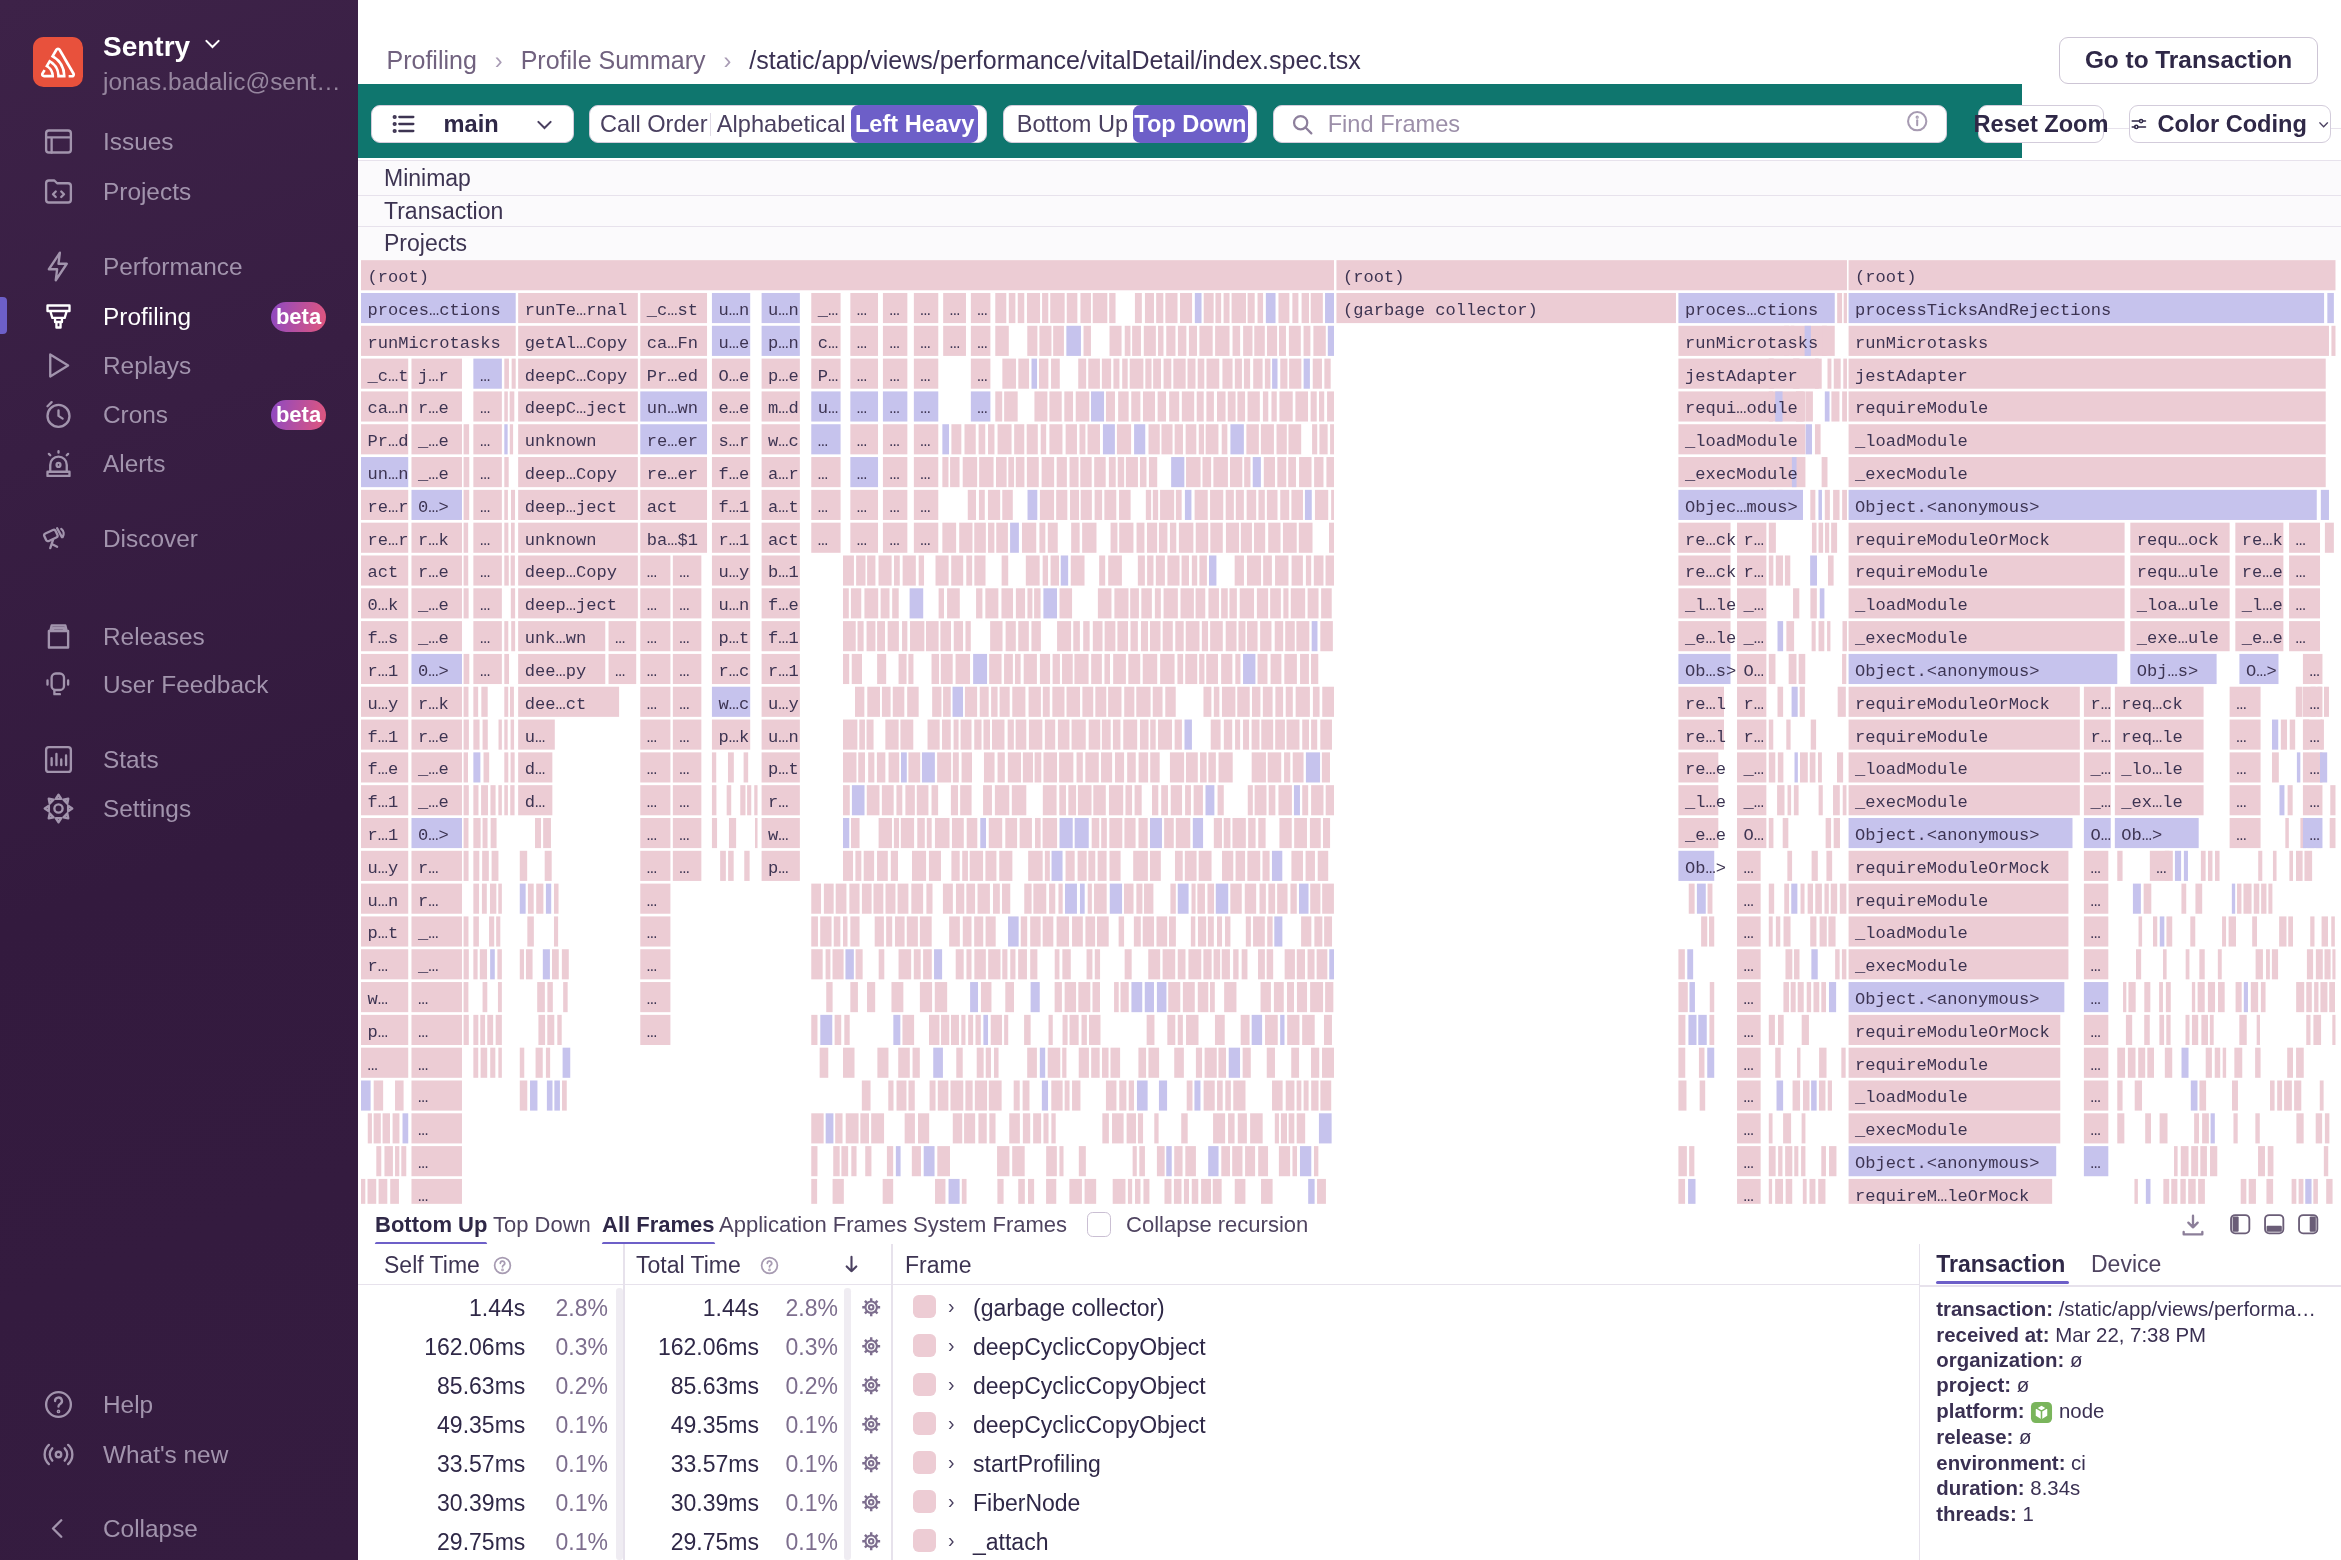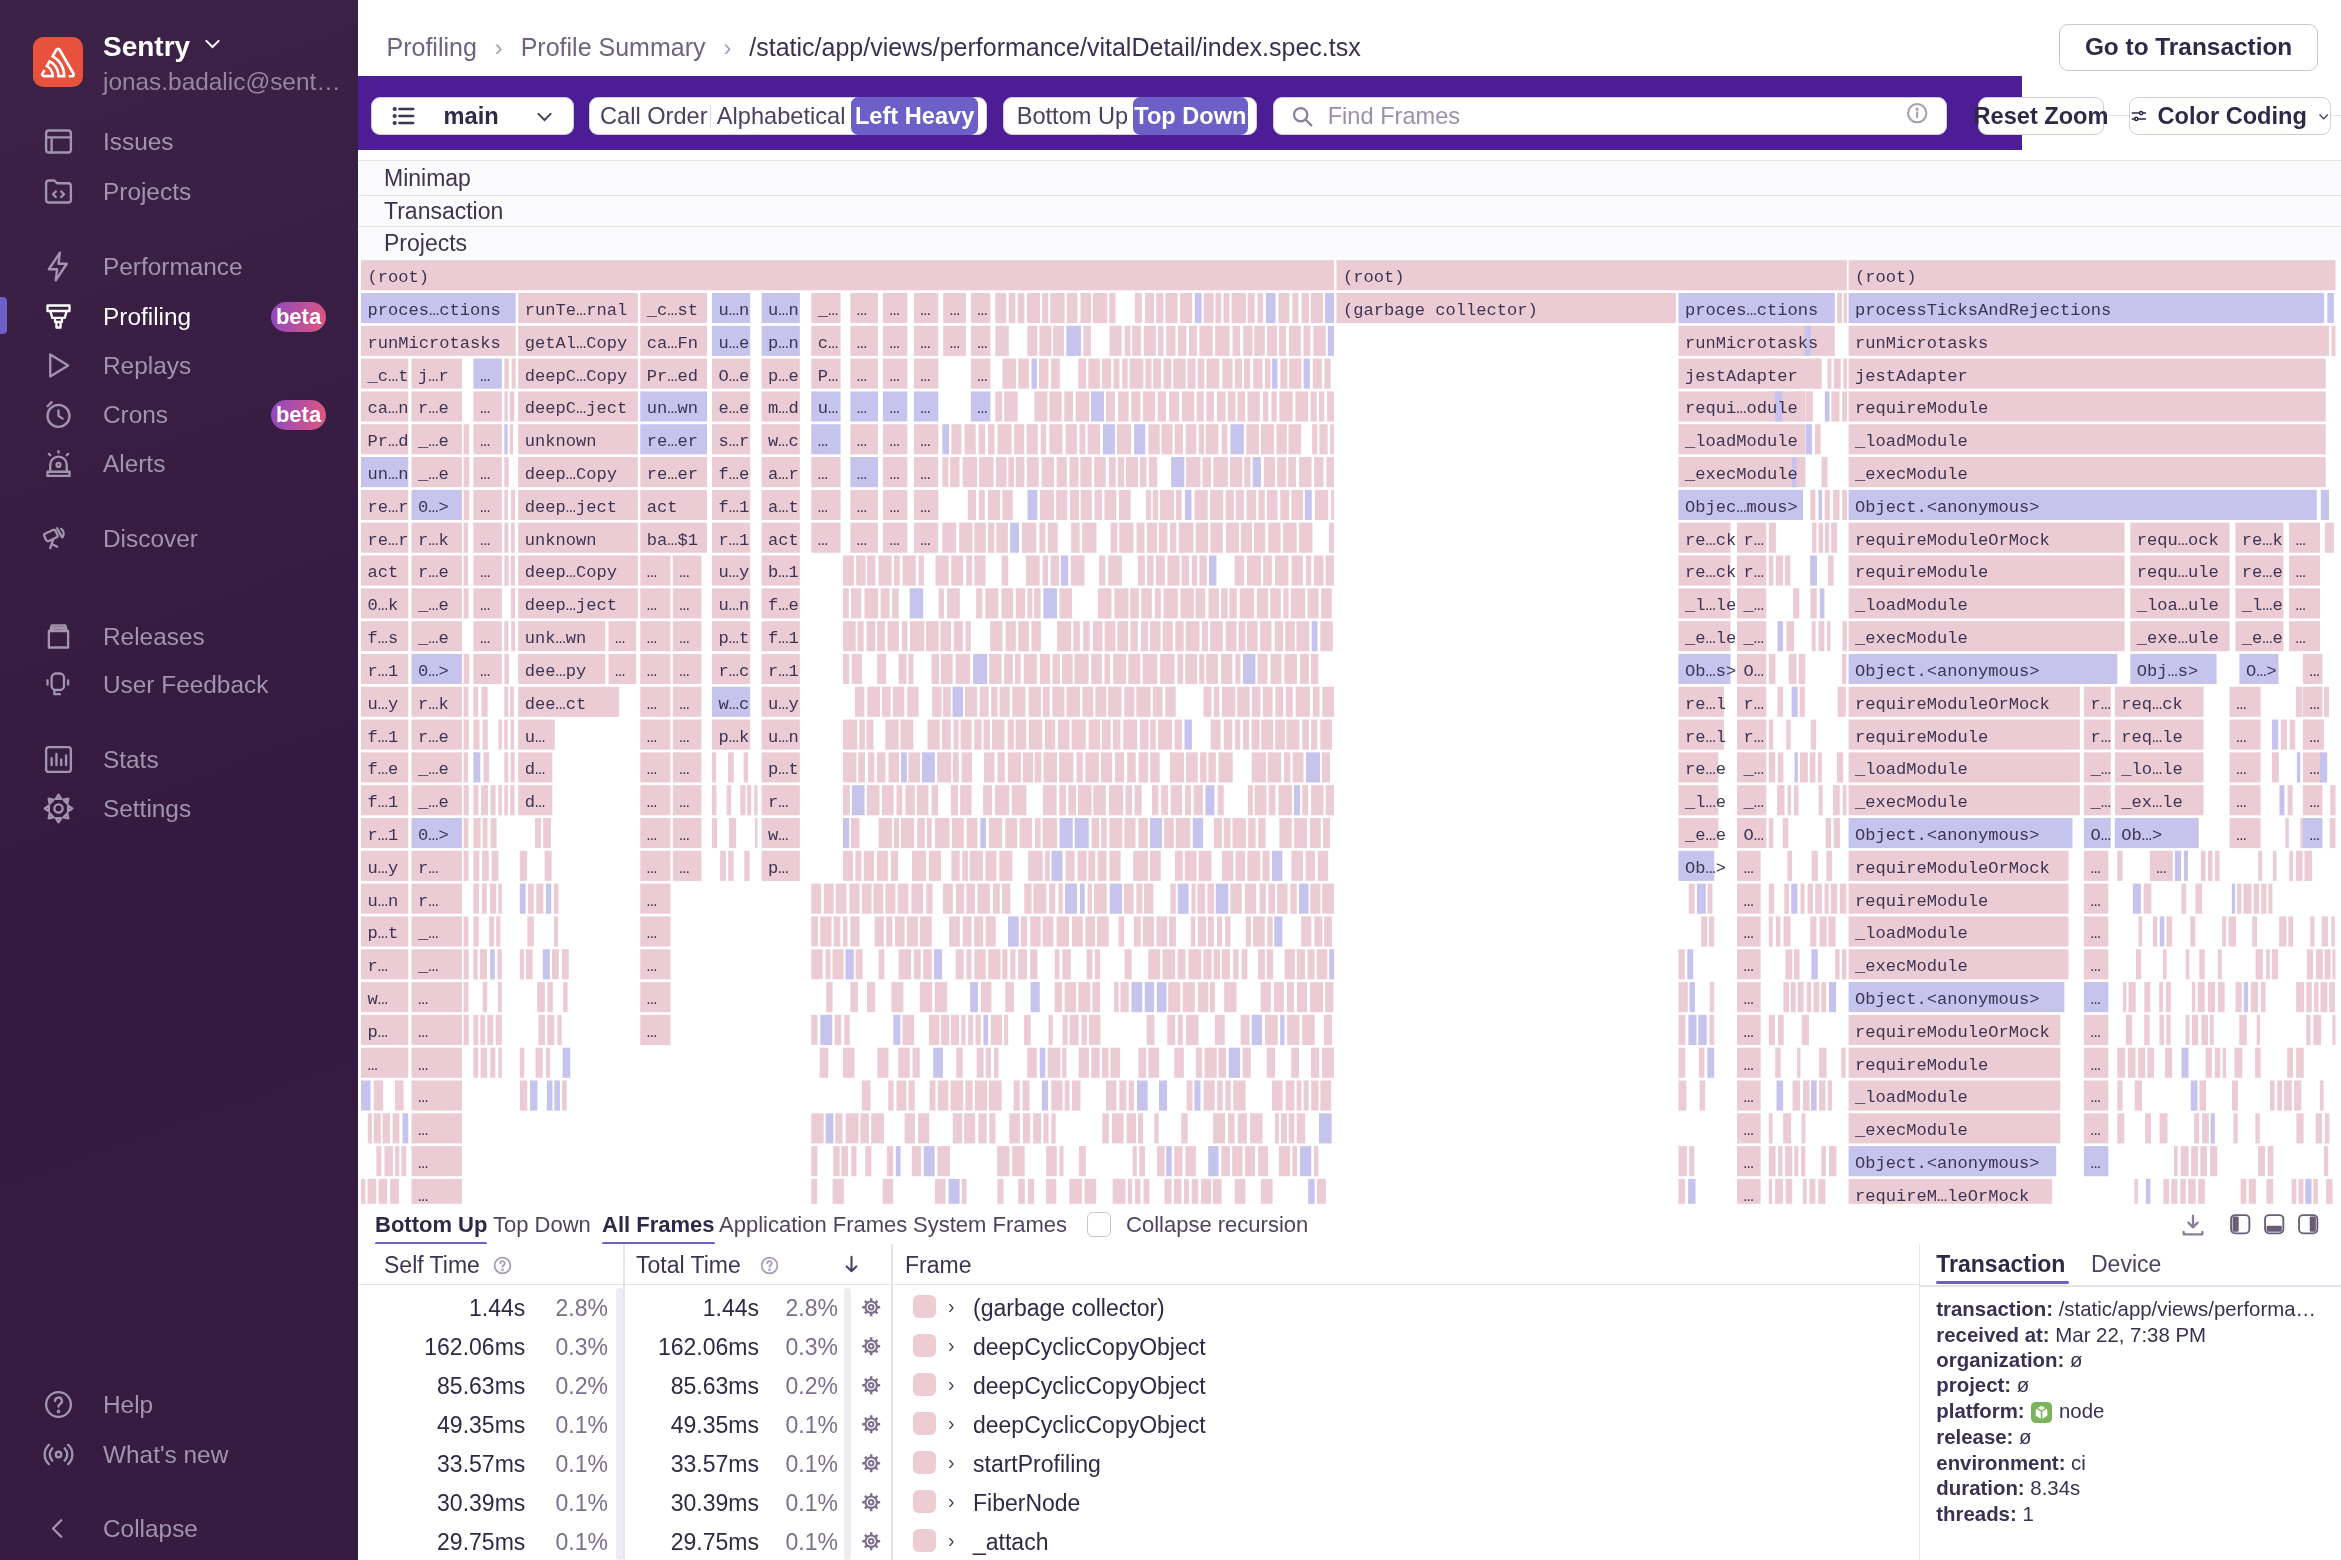--- a/index.html
+++ b/index.html
@@ -14,28 +14,28 @@
 .email{position:absolute;left:103px;top:68px;color:#96869f;font-size:24.4px;white-space:nowrap}
 .nav{position:absolute;left:0;width:358px;height:49px;display:flex;align-items:center;font-size:24.4px;color:#a294ad}
 .nav .nico{position:absolute;left:42px}
 .nav .nlbl{position:absolute;left:103px}
 .nav.active{color:#fff}
 .beta{position:absolute;left:271px;top:9.8px;width:55px;height:30px;border-radius:15.5px;
   background:linear-gradient(100deg,#8d49c3,#e1567c);color:#fff;font-size:22px;font-weight:700;
   display:flex;align-items:center;justify-content:center}
 .actbar{position:absolute;left:0;top:297px;width:7.3px;height:37px;background:#6d5fc8;border-radius:0 4.1px 4.1px 0}
 
-#head{position:absolute;left:358px;top:4px;width:1984px;height:112px;background:#fff;border-bottom:1.6px solid #e7e2ec}
+#head{position:absolute;left:358px;top:17px;width:1984px;height:112px;background:#fff;border-bottom:1.6px solid #e7e2ec}
 .crumbs{position:absolute;left:28.5px;top:29px;font-size:25px;color:#71627f;white-space:nowrap}
 .crumbs .sep{color:#a99cb5;margin:0 18px;font-size:23.6px}
 .crumbs .last{color:#3a3052}
 .gototx{position:absolute;right:24.4px;top:19.5px;height:47px;padding:0 24.4px;border:1.6px solid #cdc5d5;border-radius:9px;
   background:#fff;font-size:24.4px;font-weight:700;color:#2f2847;display:flex;align-items:center}
 
-#toolbar{position:absolute;left:358px;top:76px;width:1664px;height:74px;background:#4c1d95}
+#toolbar{position:absolute;left:358px;top:84px;width:1664px;height:74px;background:#0f766e}
 .tb{position:absolute;top:21px;height:38px;background:#fff;border:1.6px solid #d3ccdb;border-radius:9px;
   display:flex;align-items:center;font-size:23.6px;color:#2f2847}
 .grp{padding:8px}
 .seg{height:100%;display:flex;align-items:center;justify-content:center;color:#4a4060;white-space:nowrap}
 .seg.on{background:#6d5fc8;color:#fff;font-weight:700;border-radius:7.3px;height:38px;margin:-1.6px 0}
 .vdiv{width:1.6px;height:23px;background:#e0dbe6}
 
 .secrow{position:absolute;left:358px;width:2217px;background:#fbfafc;border-bottom:1.6px solid #e7e2ec;
   font-size:23px;color:#3d3452;display:flex;align-items:center;padding-left:26px}
 .chev{position:absolute;right:18px;color:#6d5a7e}

